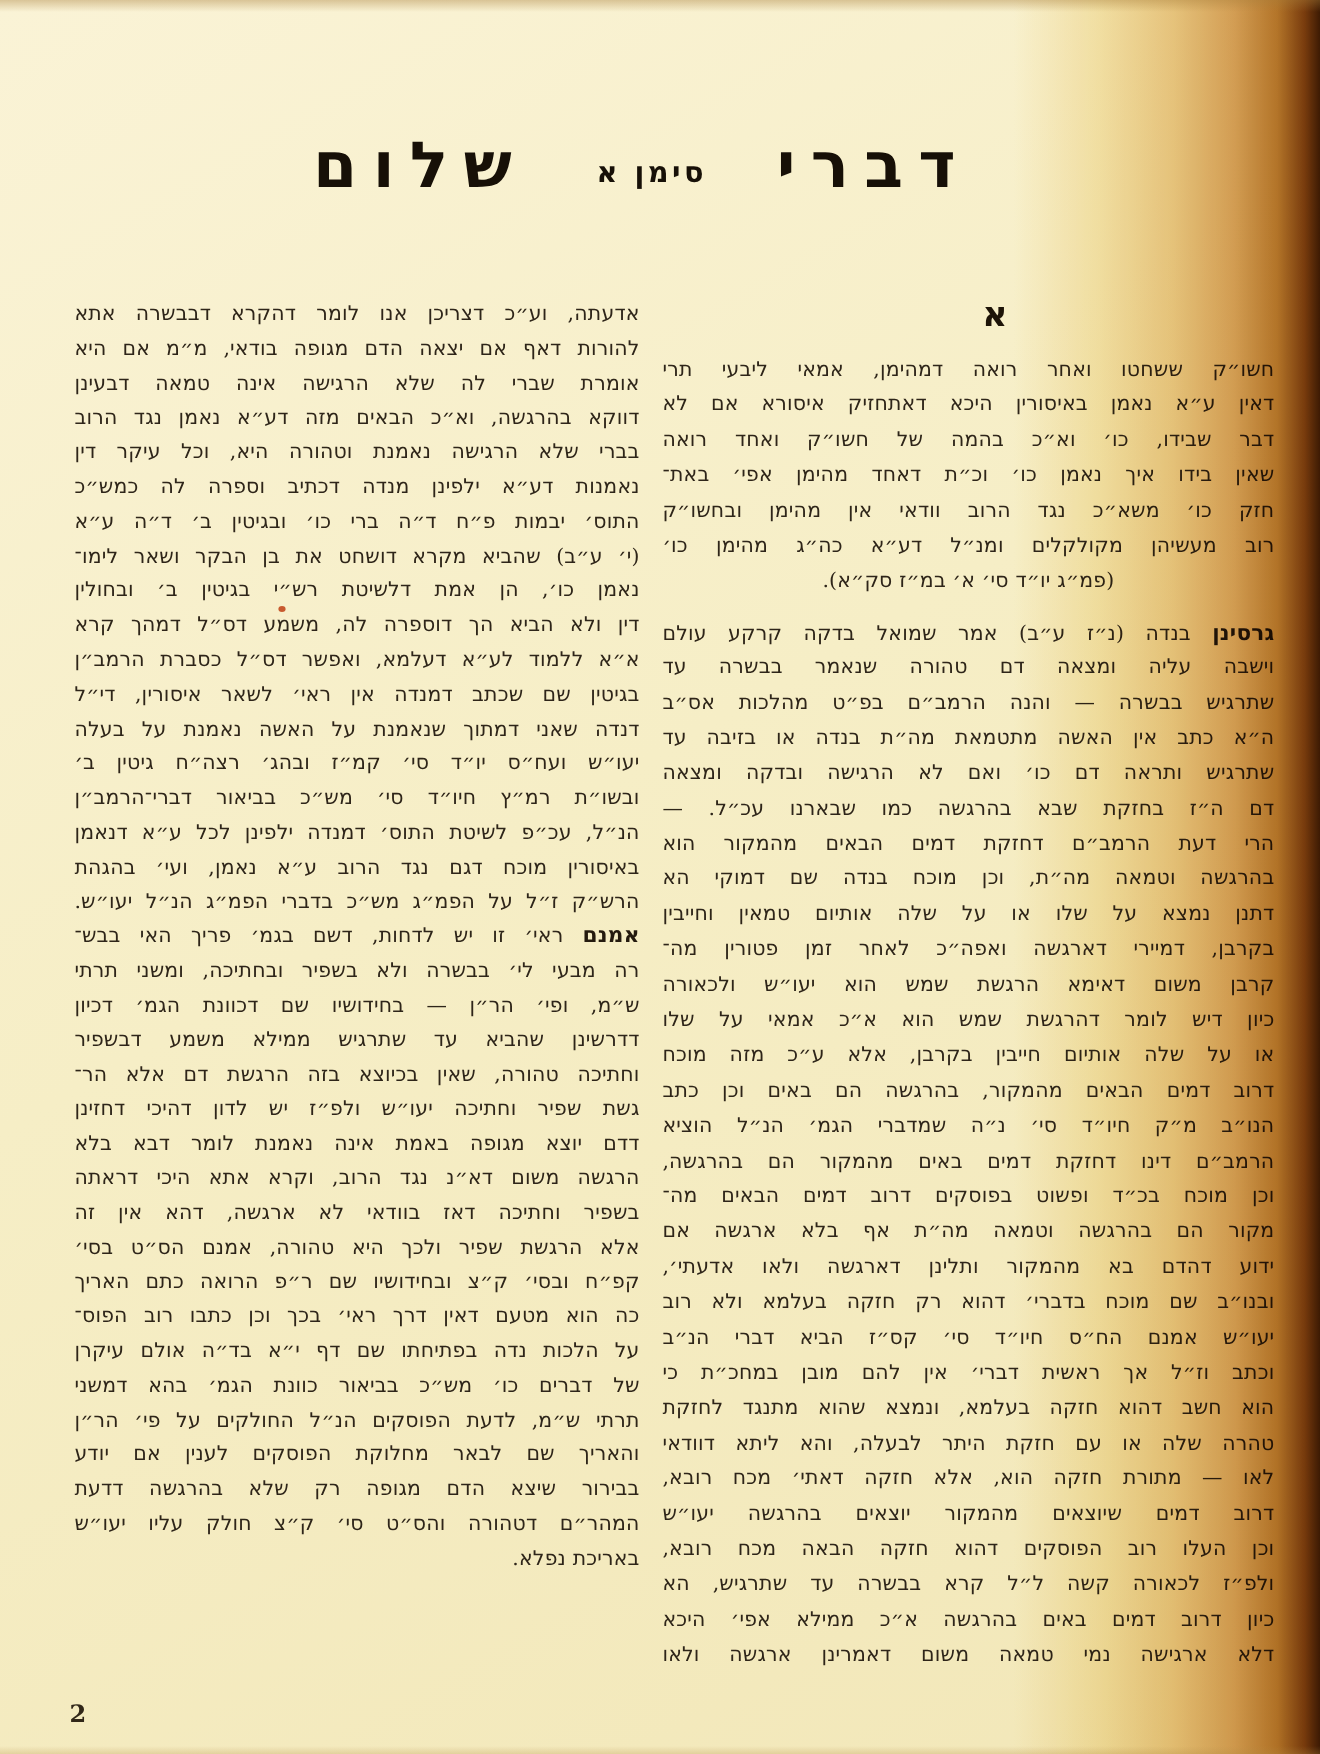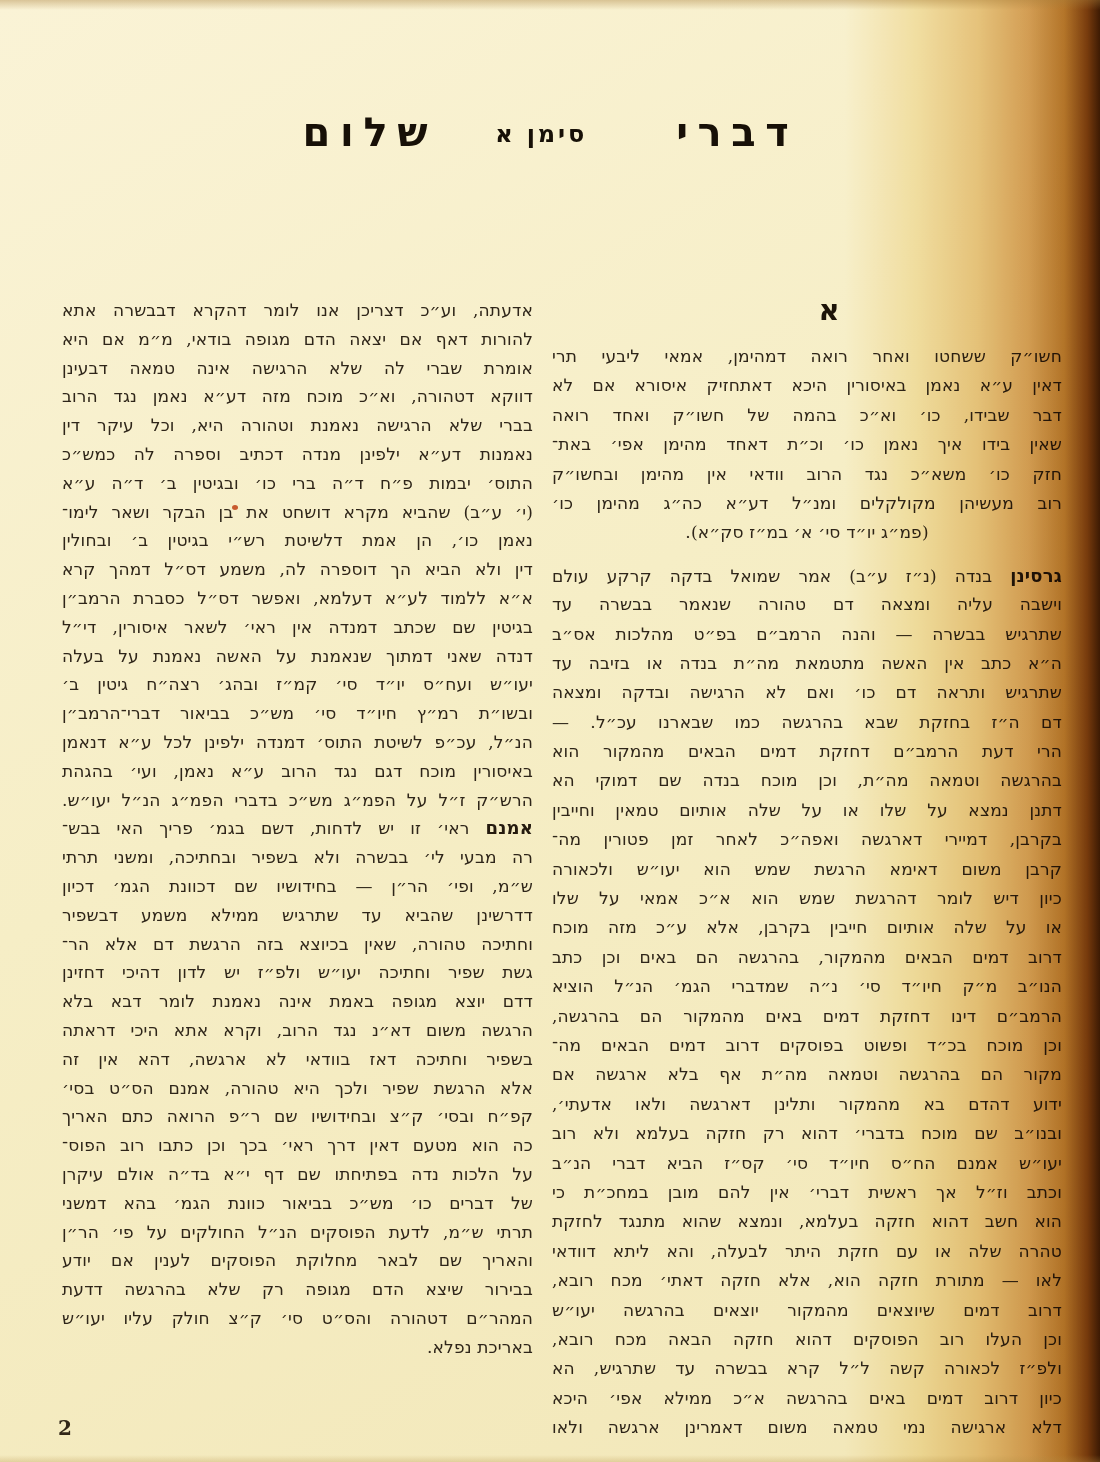--- a/index.html
+++ b/index.html
@@ -30,23 +30,23 @@
     position:absolute;bottom:0;left:0;right:0;height:7px;
     background:linear-gradient(0deg,rgba(178,140,66,.28),rgba(178,140,66,0));
     pointer-events:none;z-index:6;
   }
   .title-row{
     position:absolute;top:112px;left:0;right:30px;
     display:flex;flex-direction:row;justify-content:center;align-items:baseline;
     direction:rtl;column-gap:58px;
     color:#171007;
   }
-  .title-big{font-size:40px;font-weight:bold;letter-spacing:.24em;line-height:1;margin-left:31px;}
+  .title-big{font-size:53px;font-weight:bold;letter-spacing:.24em;line-height:1;}
   .title-small{font-size:24px;font-weight:bold;letter-spacing:.12em;line-height:1;position:relative;top:-4px;text-align:center;}
-  .col{position:absolute;direction:rtl;font-size:17px;margin-top:48px;}
+  .col{position:absolute;direction:rtl;font-size:17px;}
   .col-left{left:62px;top:248px;width:471px;}
   .col-right{left:552px;top:244px;width:510px;}
   .col-left .line{line-height:28.8px;height:28.8px;}
   .col-right .line{line-height:29.4px;height:29.4px;}
   .line{
     text-align:justify;text-align-last:justify;
     overflow:hidden;white-space:nowrap;
     letter-spacing:.01em;
   }
   .line.center{text-align:center;text-align-last:center;}
@@ -124,21 +124,21 @@
         </div>
       </div>
   </div>
 
   <div class="col col-left">
     <div>
         <div class="para">
           <div class="line">אדעתה, וע״כ דצריכן אנו לומר דהקרא דבבשרה אתא</div>
           <div class="line">להורות דאף אם יצאה הדם מגופה בודאי, מ״מ אם היא</div>
           <div class="line">אומרת שברי לה שלא הרגישה אינה טמאה דבעינן</div>
-          <div class="line">דווקא דטהורה, וא״כ מוכח מזה דע״א נאמן נגד הרוב</div>
+          <div class="line">דווקא בהרגשה, וא״כ הבאים מזה דע״א נאמן נגד הרוב</div>
           <div class="line">בברי שלא הרגישה נאמנת וטהורה היא, וכל עיקר דין</div>
           <div class="line">נאמנות דע״א ילפינן מנדה דכתיב וספרה לה כמש״כ</div>
           <div class="line">התוס׳ יבמות פ״ח ד״ה ברי כו׳ ובגיטין ב׳ ד״ה ע״א</div>
           <div class="line">(י׳ ע״ב) שהביא מקרא דושחט את בן הבקר ושאר לימו־</div>
           <div class="line">נאמן כו׳, הן אמת דלשיטת רש״י בגיטין ב׳ ובחולין</div>
           <div class="line">דין ולא הביא הך דוספרה לה, משמע דס״ל דמהך קרא</div>
           <div class="line">א״א ללמוד לע״א דעלמא, ואפשר דס״ל כסברת הרמב״ן</div>
           <div class="line">בגיטין שם שכתב דמנדה אין ראי׳ לשאר איסורין, די״ל</div>
           <div class="line">דנדה שאני דמתוך שנאמנת על האשה נאמנת על בעלה</div>
           <div class="line">יעו״ש ועח״ס יו״ד סי׳ קמ״ז ובהג׳ רצה״ח גיטין ב׳</div>

